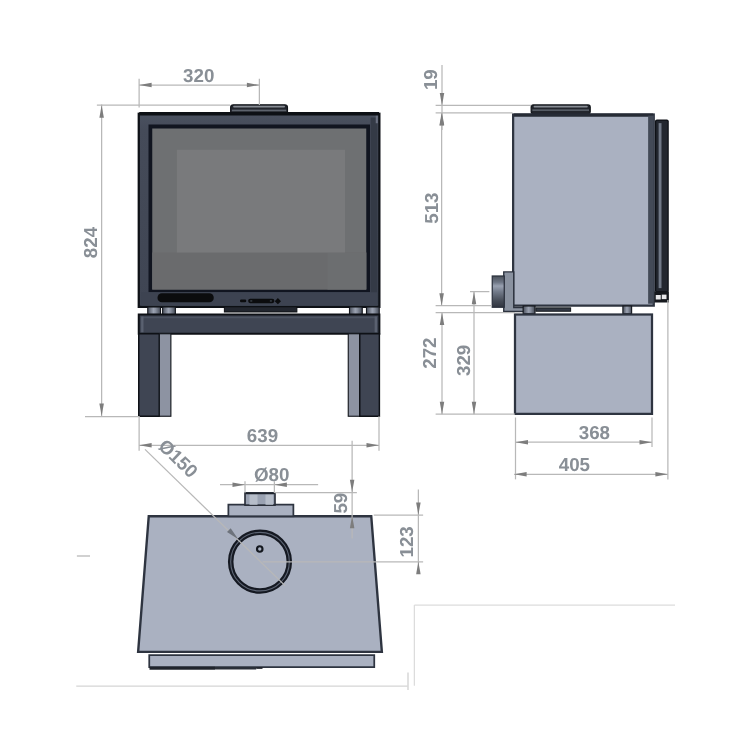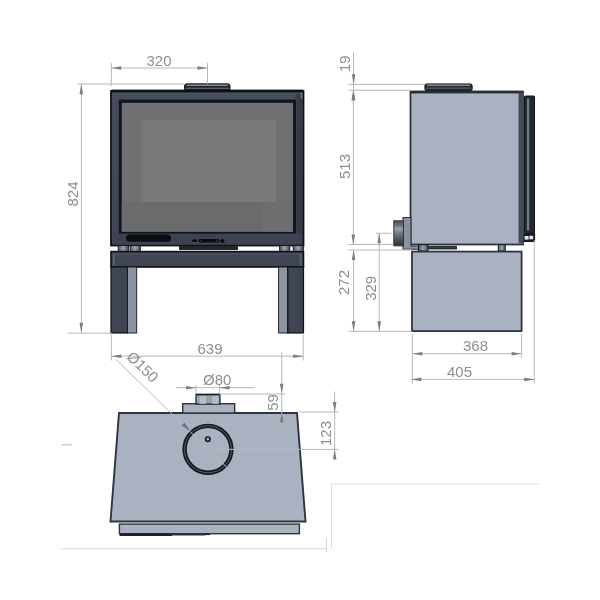--- a/index.html
+++ b/index.html
@@ -1,16 +1,16 @@
 <!DOCTYPE html>
 <html><head>
 <meta charset="utf-8">
 <style>
 html,body{margin:0;padding:0;background:#ffffff;}
-.page{width:600px;height:600px;position:relative;background:#fdba74;overflow:hidden;}
+.page{width:600px;height:600px;position:relative;background:#fdba74;overflow:hidden;font-weight:bold;}
 text{font-family:"Liberation Sans",sans-serif;fill:#898f96;}
 </style>
 </head>
 <body>
 <div class="page">
 <svg width="600" height="600" viewBox="0 0 600 600" xmlns="http://www.w3.org/2000/svg">
 <defs>
 <path id="ar" d="M0,0 L-10,1.8 L-10,-1.8 Z" fill="#7d7d7d"></path>
 <linearGradient id="collarG" x1="0" y1="0" x2="0" y2="1">
 <stop offset="0" stop-color="#7e838b"></stop>

